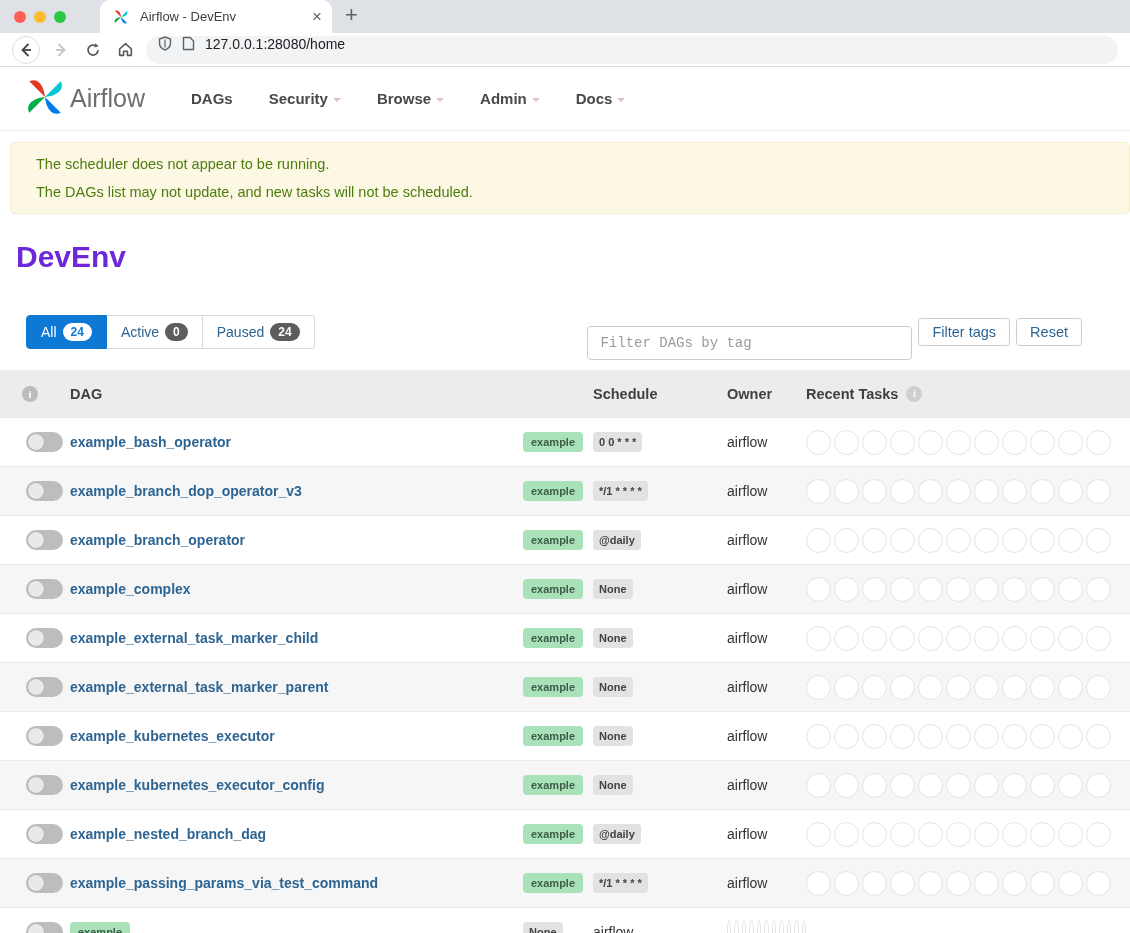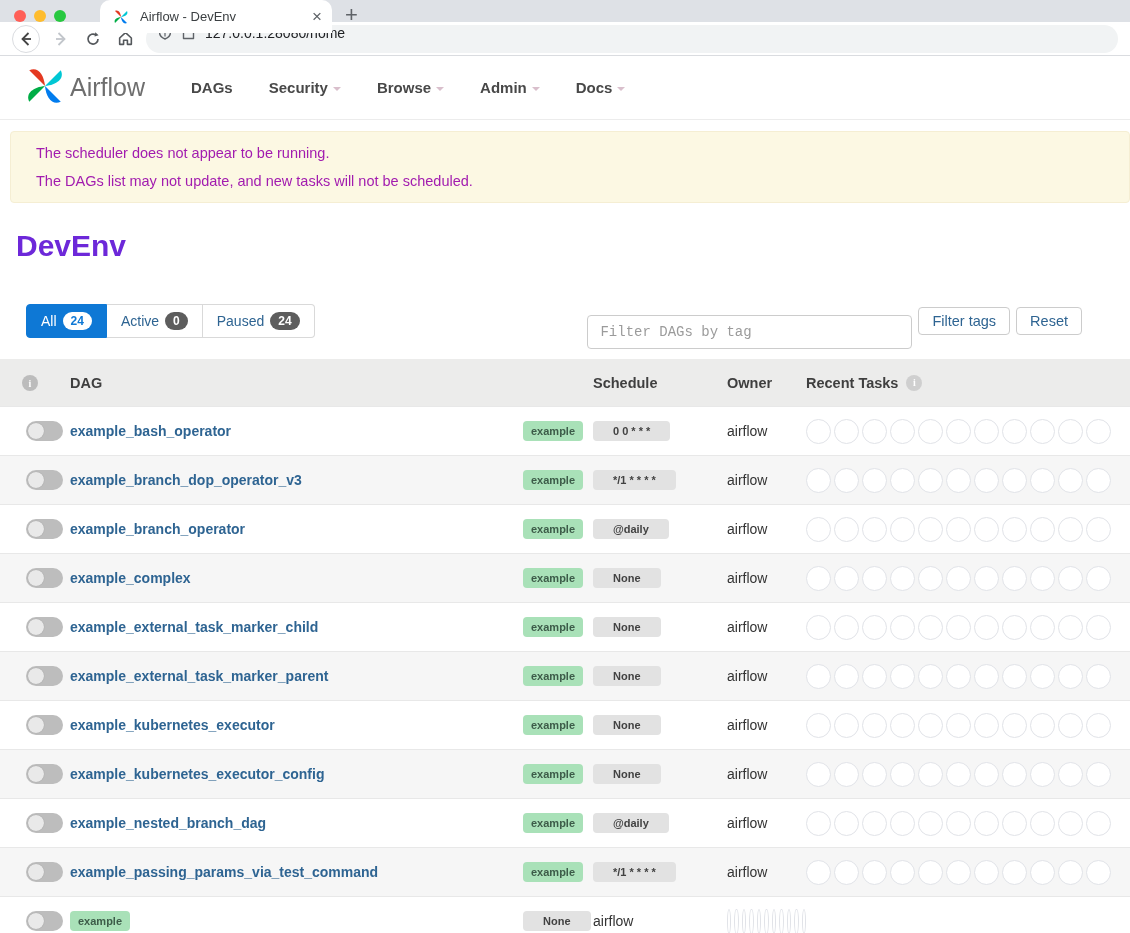--- a/index.html
+++ b/index.html
@@ -3,21 +3,21 @@
 <meta charset="utf-8">
 <style>
   * { box-sizing: border-box; }
   html,body { margin:0; padding:0; }
   body {
     width:1130px; height:933px; overflow:hidden;
     font-family:"Liberation Sans", sans-serif;
     background:#ffffff; color:#333;
   }
   
-  .tabbar { height:22px; background:#dee1e6; display:flex; align-items:flex-end; position:relative; }
+  .tabbar { height:33px; background:#dee1e6; display:flex; align-items:center; position:relative; }
   .lights { display:flex; gap:8px; margin-left:14px; }
   .light { width:12px; height:12px; border-radius:50%; display:inline-block; }
   .light.red { background:#ff5f57; }
   .light.yellow { background:#febc2e; }
   .light.green { background:#28c840; }
   .tab {
     position:absolute; left:100px; top:0; width:232px; height:33px;
     background:#fff; border-radius:10px 10px 0 0;
     display:flex; align-items:center; padding:0 10px; gap:8px;
   }
@@ -42,21 +42,21 @@
   .brand { display:flex; align-items:center; gap:4px; }
   .brand-name { font-size:25px; color:#6e6e6e; }
   .af-menu { display:flex; margin-left:46px; gap:36px; }
   .af-menu-item { font-size:15px; font-weight:bold; color:#484848; display:flex; align-items:center; }
   .caret { width:0; height:0; border-left:4px solid transparent; border-right:4px solid transparent;
     border-top:4px solid #d9bfcc; margin-left:5px; margin-top:2px; }
   
   .banner {
     margin:11px 0 0 10px; width:calc(100% - 10px);
     background:#fcf8e3; border:1px solid #f5eed3; border-radius:4px;
-    color:#a21caf; font-size:14.5px; padding:13px 25px;
+    color:#4d7c0f; font-size:14.5px; padding:13px 25px;
   }
   .banner p { margin:0; }
   .banner p + p { margin-top:12px; }
   
   .page-title { margin:26px 0 0 16px; font-size:30px; font-weight:bold; color:#6d28d9; }
   .controls { display:flex; align-items:center; margin:30px 48px 0 26px; }
   .btn-group { display:flex; }
   .tab-btn {
     height:34px; padding:0 14px; display:flex; align-items:center; gap:6px;
     background:#fff; border:1px solid #d9d9d9; border-left-width:0;
@@ -90,21 +90,21 @@
   .rows .grid-row { height:49px; border-top:1px solid #e8e8e8; }
   .rows .grid-row:nth-child(even) { background:#f6f6f6; }
   .rows { border-bottom:1px solid #e8e8e8; }
   .toggle { width:37px; height:20px; background:#bdbdbd; border-radius:10px; position:relative; margin-left:26px; }
   .toggle .knob { position:absolute; left:2px; top:2px; width:16px; height:16px; border-radius:50%;
     background:#e9e9e9; box-shadow:0 0 1px rgba(0,0,0,.25); }
   .dag-link { font-size:14px; font-weight:bold; color:#2e6492; text-decoration:none; }
   .tag-pill { display:inline-block; background:#a9e1b8; color:#3d5c49; font-size:11px; font-weight:bold;
     padding:4px 8px; border-radius:4px; }
   .sched-pill { display:inline-block; background:#e2e2e2; color:#424242; font-size:11px; font-weight:bold;
-    padding:4px 20px; border-radius:4px; }
+    padding:4px 6px; border-radius:4px; }
   .owner-cell { font-size:14px; color:#333; }
   .task-circles { display:flex; gap:3px; }
   .task-circle { width:25px; height:25px; border:1px solid #e1e3e8; border-radius:50%; background:#fff; }
 </style>
 </head>
 <body>
 
 <div>
   <div class="tabbar">
     <div class="lights">

